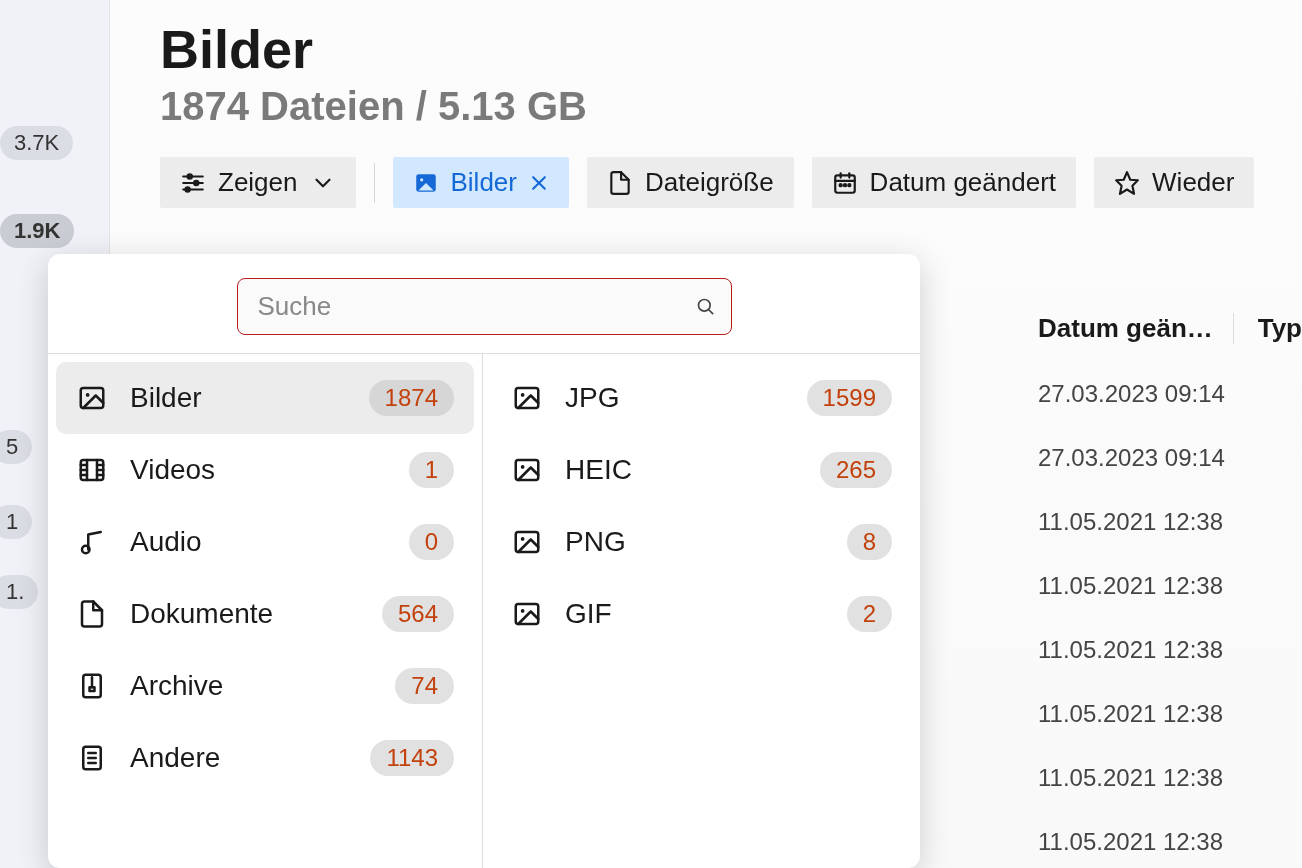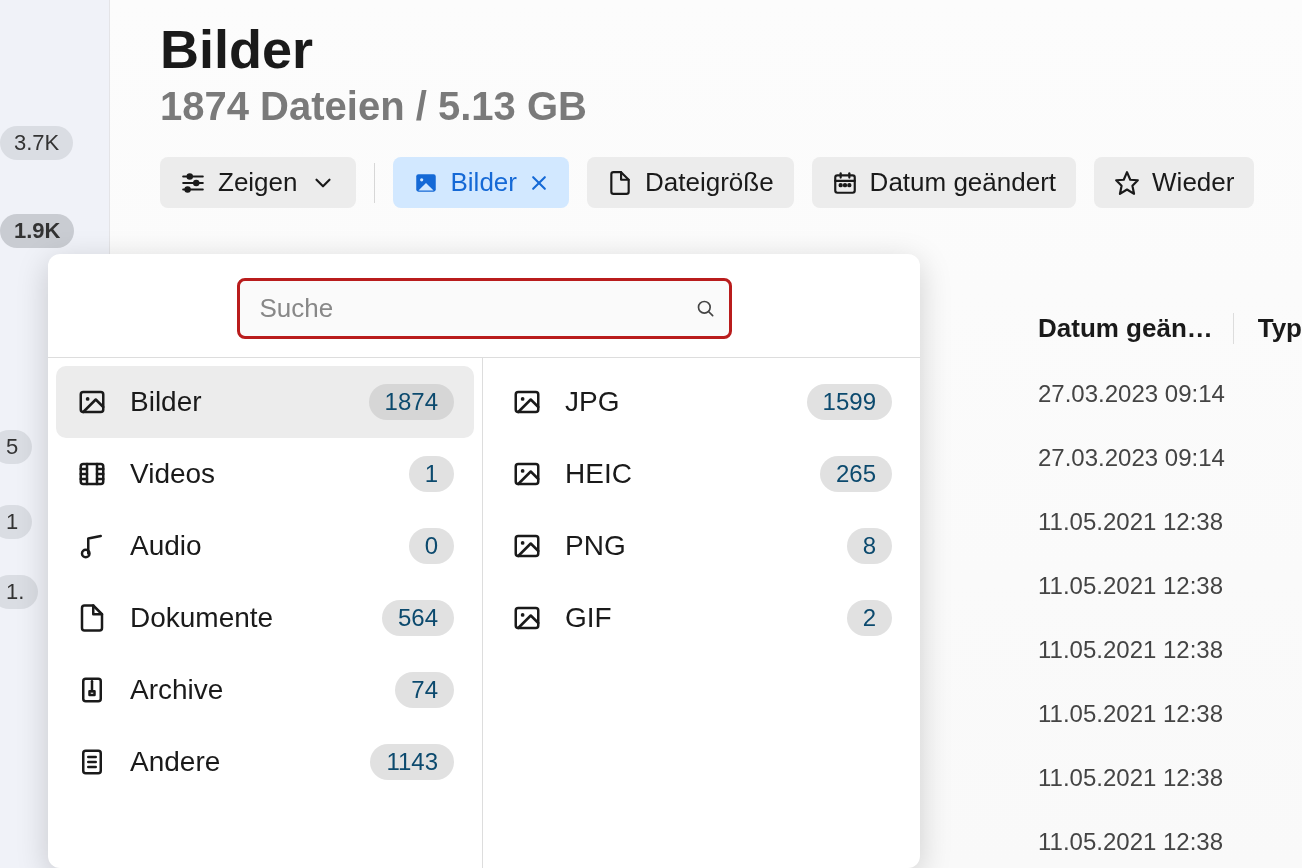--- a/index.html
+++ b/index.html
@@ -49,21 +49,21 @@
       display: flex;
       gap: 18px;
       align-items: center;
       margin: 28px 0 0 50px;
     }
     .btn {
       display: inline-flex;
       align-items: center;
       gap: 12px;
       background: #ececec;
-      border-radius: 8px;
+      border-radius: 2px;
       padding: 10px 20px;
       font-size: 26px;
       color: #1a1a1a;
       cursor: pointer;
       border: none;
     }
     .btn .icon-svg { width: 26px; height: 26px; }
     .btn-divider {
       width: 1px;
       height: 40px;
@@ -98,21 +98,21 @@
       justify-content: center;
     }
     .search-box {
       position: relative;
       width: 495px;
     }
     .search-input {
       width: 100%;
       padding: 12px 48px 12px 20px;
       font-size: 26px;
-      border: 3px solid #b91c1c;
+      border: 1px solid #b91c1c;
       border-radius: 8px;
       background: #fafafa;
       color: #3b82f6;
     }
     .search-input::placeholder { color: #888; }
     .search-icon-pos {
       position: absolute;
       right: 16px;
       top: 50%;
       transform: translateY(-50%);
@@ -150,21 +150,21 @@
     }
     .cat-item .cat-label {
       font-size: 28px;
       flex: 1;
     }
     .cat-count {
       background: #e1e1e1;
       border-radius: 18px;
       padding: 4px 16px;
       font-size: 24px;
-      color: #0c4a6e;
+      color: #c2410c;
     }
     .cat-item.selected .cat-count { background: #d6d6d6; }
     .table-area {
       position: absolute;
       left: 920px;
       top: 295px;
       right: 0;
     }
     .table-header {
       display: flex;

